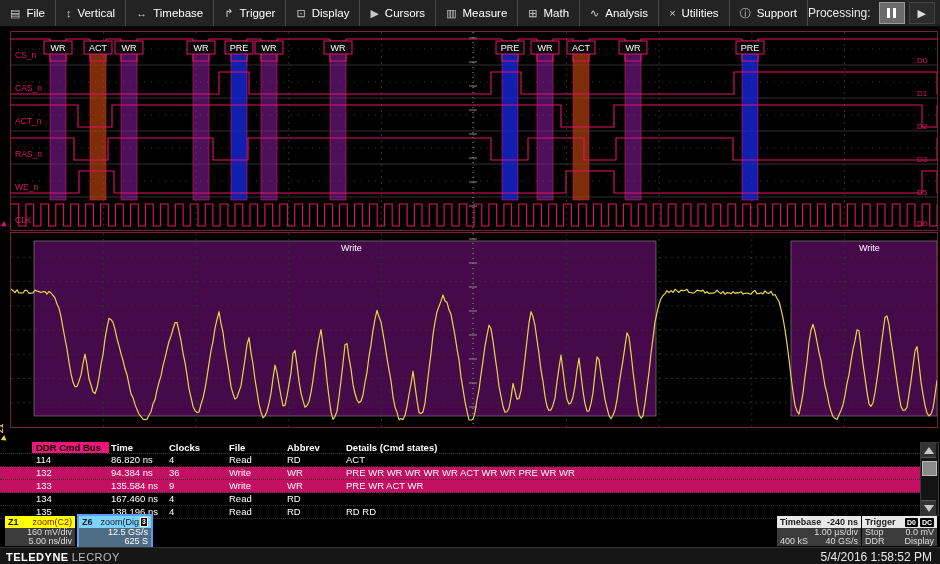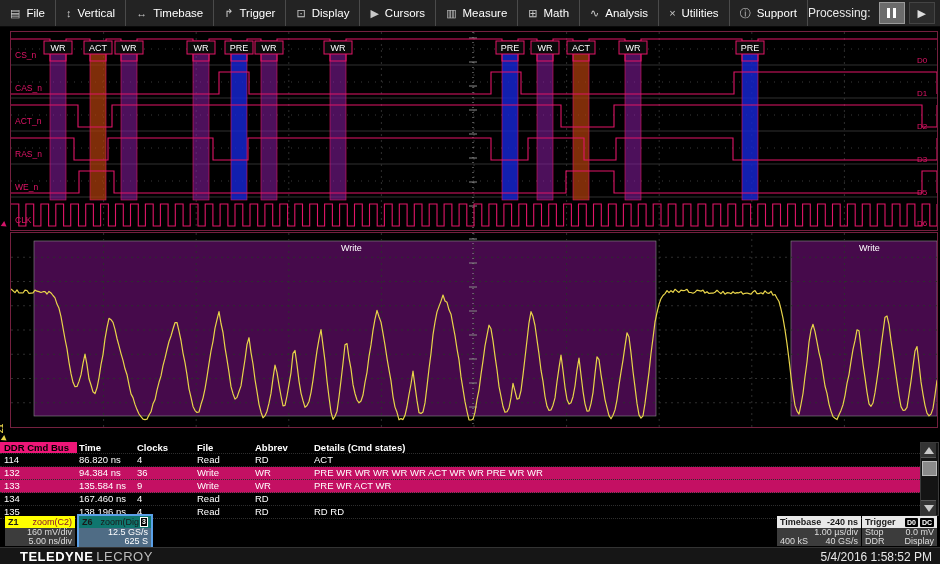--- a/index.html
+++ b/index.html
@@ -25,21 +25,21 @@
   
   .z1-marker{position:absolute;left:-4px;top:424px;color:#e8d44a;font-size:8px;font-weight:bold;
              transform:rotate(-90deg);}
   .z1-arrow{position:absolute;left:2px;top:436px;width:0;height:0;border-left:5px solid #e8d44a;
             border-top:3px solid transparent;border-bottom:3px solid transparent;transform:rotate(35deg);}
   .z6-arrow{position:absolute;left:2px;top:222px;width:0;height:0;border-left:5px solid #d4156a;
             border-top:3px solid transparent;border-bottom:3px solid transparent;transform:rotate(35deg);}
   
   .decode-table{position:absolute;left:0;top:442px;width:922px;height:72px;font-size:9.5px;color:#fff;}
   .t-row{display:grid;grid-template-columns:77px 58px 60px 58px 59px 1fr;height:12px;line-height:12px;
-         border-bottom:1px dotted #2e2e2e;white-space:nowrap;overflow:hidden;}
+         border-bottom:1px dotted #2e2e2e;white-space:nowrap;overflow:hidden;padding-left:32px;}
   .t-row.header{height:11px;line-height:11px;font-weight:bold;}
   .t-row.header .corner{background:#ee1678;color:#000;padding-left:4px;}
   .t-row > div{padding-left:2px;overflow:hidden;}
   .t-row > div:first-child{padding-left:4px;}
   .t-row.selected{background:#c41063;}
   .t-scroll{position:absolute;right:1px;top:442px;width:17px;height:72px;background:#141414;border:1px solid #3a3a3a;}
   .t-scroll .sb-up,.t-scroll .sb-down{position:absolute;left:0;width:15px;height:14px;background:#333;
      display:flex;align-items:center;justify-content:center;}
   .t-scroll .sb-up{top:0;border-bottom:1px solid #555;}
   .t-scroll .sb-down{bottom:0;border-top:1px solid #555;}
@@ -50,34 +50,34 @@
   .desc{position:absolute;top:516px;height:30px;font-size:9px;color:#ddd;}
   .desc .d-head{height:12px;line-height:12px;display:flex;justify-content:space-between;
                 padding:0 3px;font-weight:bold;color:#1a1a1a;}
   .desc .d-body{height:18px;padding:0 3px;display:flex;flex-direction:column;justify-content:center;}
   .d-line{display:flex;justify-content:flex-end;line-height:9px;}
   .d-line.split{justify-content:space-between;}
   #descZ1{left:5px;width:70px;background:#3c3c3c;}
   #descZ1 .d-head{background:#ffff00;}
   #descZ1 .zt{color:#8a1030;font-weight:normal;}
   #descZ6{left:77px;width:72px;background:#4f6c85;border:2px solid #5aa0e8;top:514px;height:31px;}
-  #descZ6 .d-head{background:#0f766e;}
+  #descZ6 .d-head{background:#7dd3fc;}
   #descZ6 .zt{color:#1a1a1a;font-weight:normal;display:flex;align-items:center;}
   .dig-badge{display:inline-block;background:#000;color:#fff;border:1px solid #fff;font-size:7px;
              line-height:8px;padding:0 1px;margin-left:1px;font-weight:bold;}
   #descTimebase{left:777px;width:84px;background:#3c3c3c;}
   #descTimebase .d-head{background:#e8e8e8;}
   #descTrigger{left:862px;width:75px;background:#3c3c3c;}
   #descTrigger .d-head{background:#e8e8e8;}
   .trig-badges{display:flex;gap:2px;align-items:center;}
   .trig-badge{background:#000;color:#fff;font-size:7px;line-height:9px;padding:0 2px;font-weight:bold;border-radius:1px;}
   
   .footer{position:absolute;left:0;top:547px;width:940px;height:17px;background:#161616;
           border-top:1px solid #333;display:flex;align-items:center;color:#fff;}
-  .brand{margin-left:20px;font-size:13px;letter-spacing:0.5px;}
+  .brand{margin-left:6px;font-size:11px;letter-spacing:0.5px;}
   .brand b{font-weight:bold;}
   .brand span{color:#bbb;font-weight:normal;margin-left:3px;}
   .datetime{margin-left:auto;margin-right:8px;font-size:12px;color:#e8e8e8;}
 </style>
 </head>
 <body>
 
 <div class="screen">
 
   <div class="menubar">

